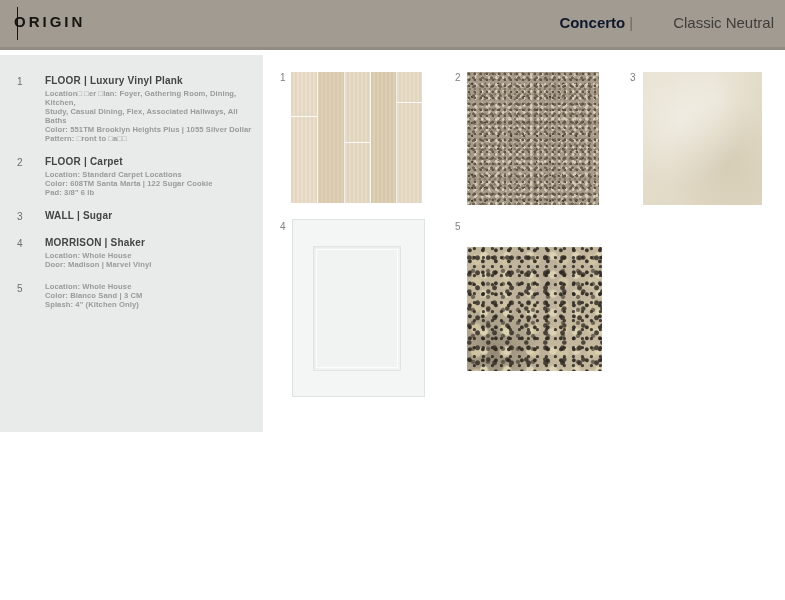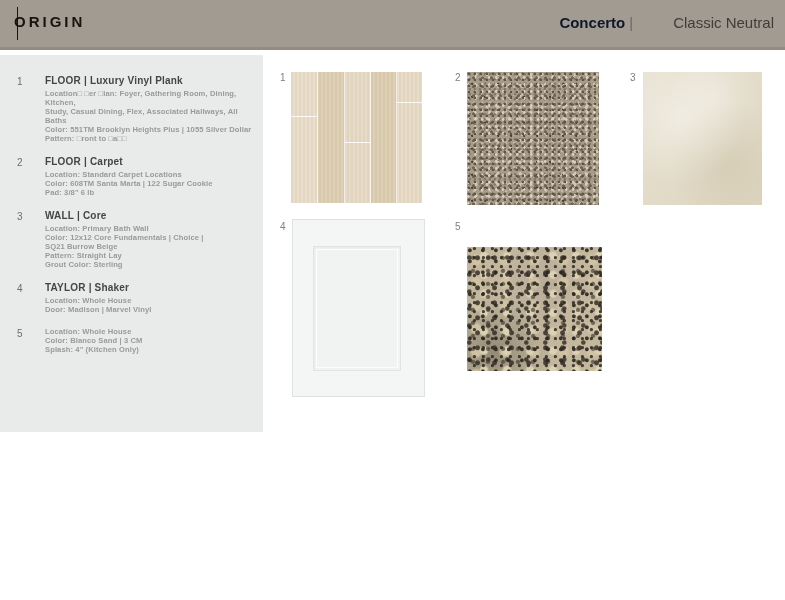--- a/index.html
+++ b/index.html
@@ -134,35 +134,28 @@
             <div class="spec-line">Location: Standard Carpet Locations</div>
             <div class="spec-line">Color: 608TM Santa Marta | 122 Sugar Cookie</div>
             <div class="spec-line">Pad: 3/8" 6 lb</div>
           </div>
       </div>
     </div>
 
     <div class="spec">
       <div class="spec-num">3</div>
       <div class="spec-body">
-        <div class="spec-title">WALL | Core</div>
-        <div class="spec-lines">
-            <div class="spec-line">Location: Primary Bath Wall</div>
-            <div class="spec-line">Color: 12x12 Core Fundamentals | Choice |</div>
-            <div class="spec-line">SQ21 Burrow Beige</div>
-            <div class="spec-line">Pattern: Straight Lay</div>
-            <div class="spec-line">Grout Color: Sterling</div>
-          </div>
+        <div class="spec-title">WALL | Sugar</div>
       </div>
     </div>
 
     <div class="spec">
       <div class="spec-num">4</div>
       <div class="spec-body">
-        <div class="spec-title">TAYLOR | Shaker</div>
+        <div class="spec-title">MORRISON | Shaker</div>
         <div class="spec-lines">
             <div class="spec-line">Location: Whole House</div>
             <div class="spec-line">Door: Madison | Marvel Vinyl</div>
           </div>
       </div>
     </div>
 
     <div class="spec">
       <div class="spec-num">5</div>
       <div class="spec-body">

